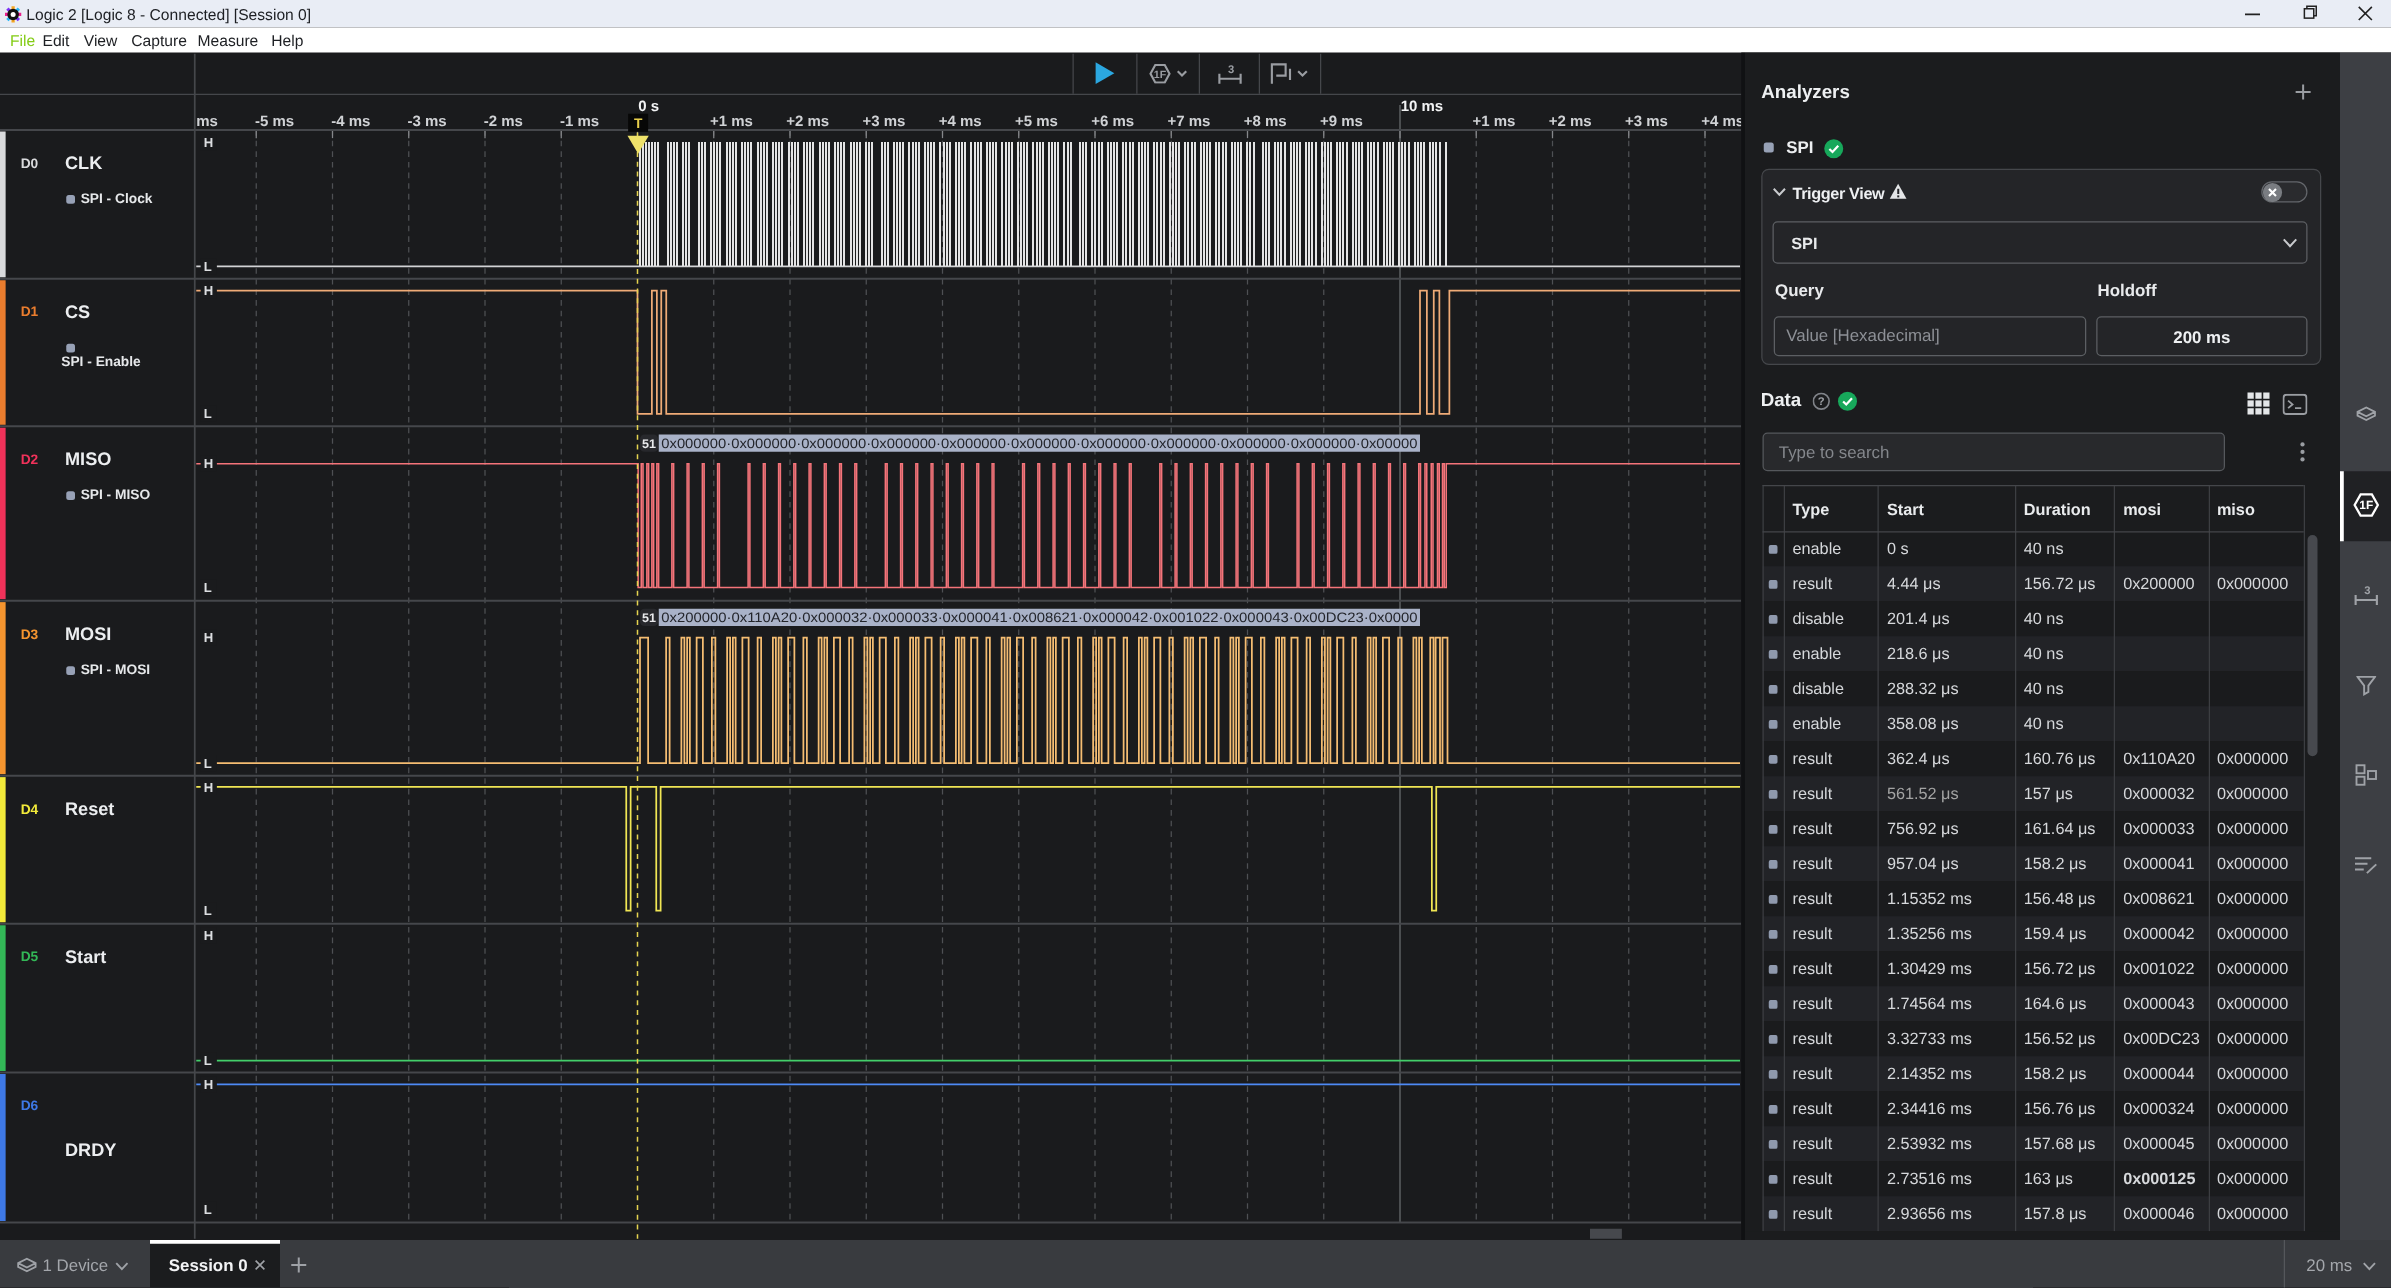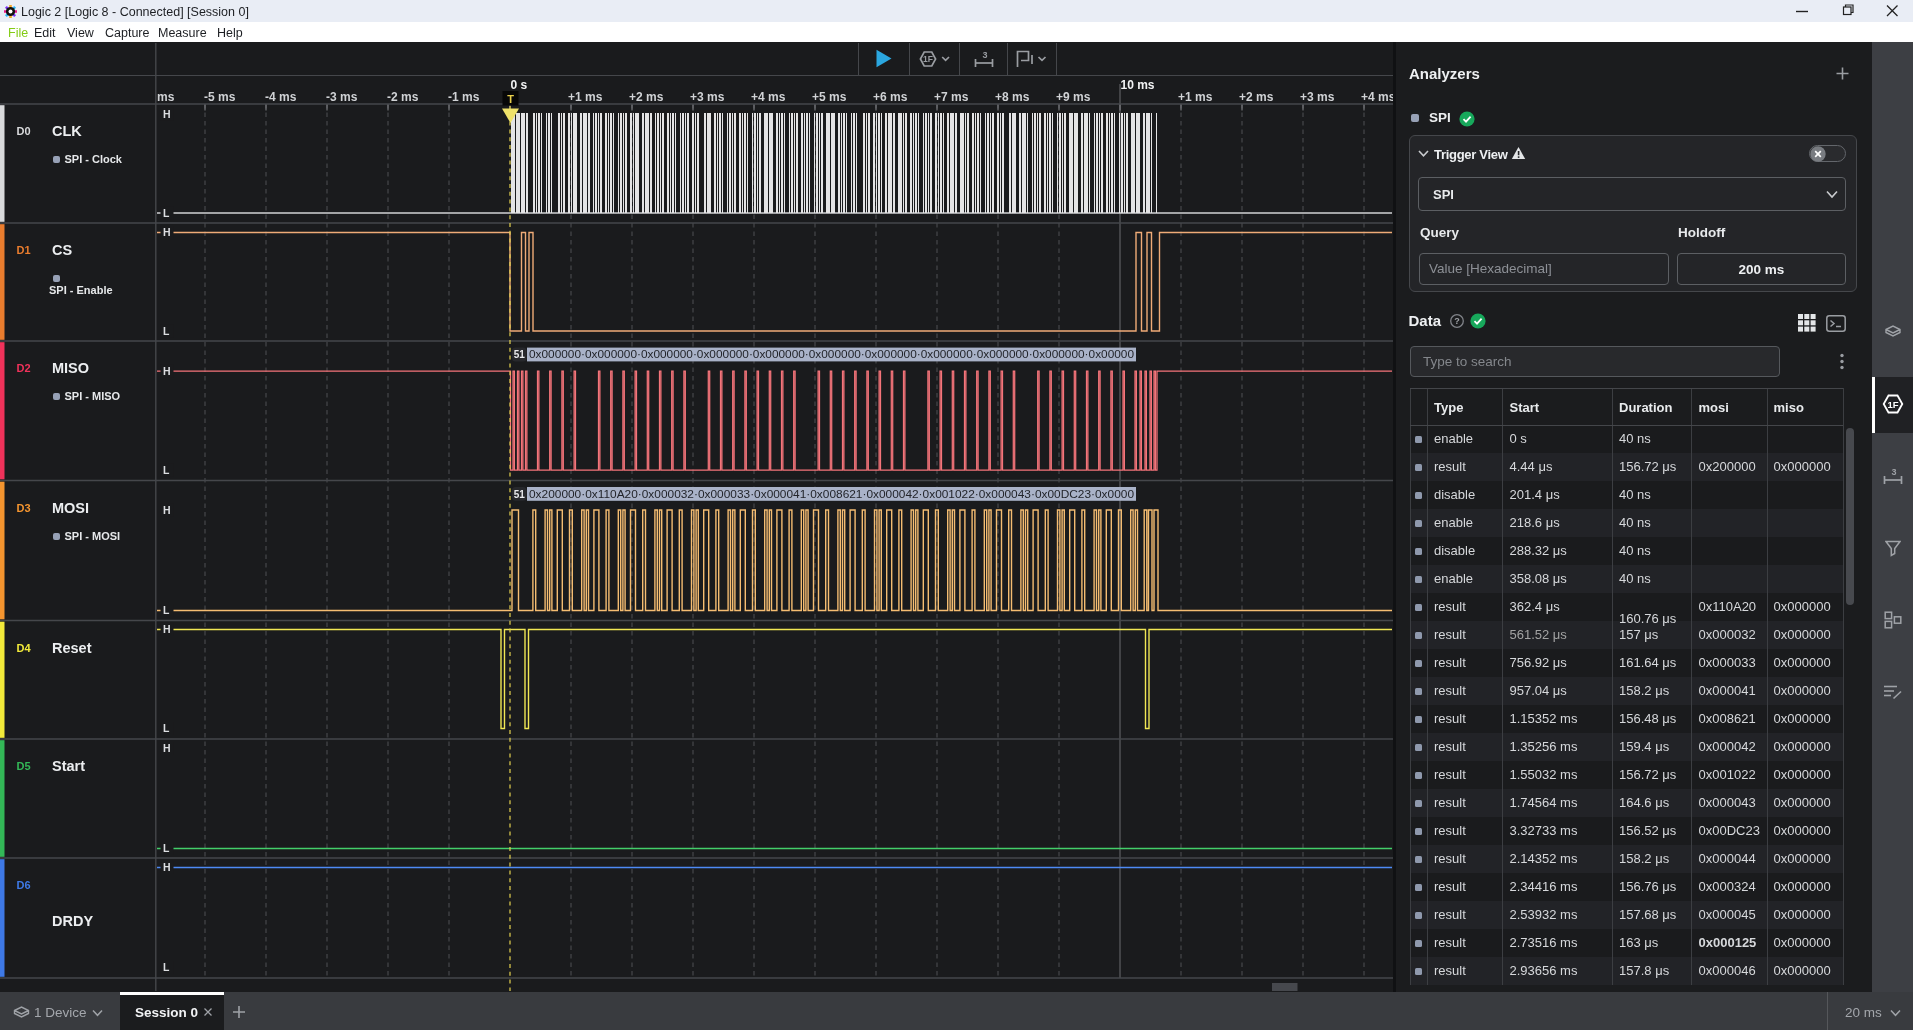--- a/index.html
+++ b/index.html
@@ -537,21 +537,21 @@
 <div style="position:absolute;left:1434px;top:544.0px;height:14px;line-height:14px;font-size:13px;color:#d6d8db;">disable</div>
 <div style="position:absolute;left:1509.5px;top:544.0px;height:14px;line-height:14px;font-size:13px;color:#d6d8db;">288.32 μs</div>
 <div style="position:absolute;left:1619px;top:544.0px;height:14px;line-height:14px;font-size:13px;color:#d6d8db;">40 ns</div>
 <div style="position:absolute;left:1415px;top:575.5px;width:7px;height:7px;border-radius:1.5px;background:#8f99ad;"></div>
 <div style="position:absolute;left:1434px;top:572.0px;height:14px;line-height:14px;font-size:13px;color:#d6d8db;">enable</div>
 <div style="position:absolute;left:1509.5px;top:572.0px;height:14px;line-height:14px;font-size:13px;color:#d6d8db;">358.08 μs</div>
 <div style="position:absolute;left:1619px;top:572.0px;height:14px;line-height:14px;font-size:13px;color:#d6d8db;">40 ns</div>
 <div style="position:absolute;left:1415px;top:603.5px;width:7px;height:7px;border-radius:1.5px;background:#8f99ad;"></div>
 <div style="position:absolute;left:1434px;top:600.0px;height:14px;line-height:14px;font-size:13px;color:#d6d8db;">result</div>
 <div style="position:absolute;left:1509.5px;top:600.0px;height:14px;line-height:14px;font-size:13px;color:#d6d8db;">362.4 μs</div>
-<div style="position:absolute;left:1619px;top:600.0px;height:14px;line-height:14px;font-size:13px;color:#d6d8db;margin-top:12px;">160.76 μs</div>
+<div style="position:absolute;left:1619px;top:600.0px;height:14px;line-height:14px;font-size:13px;color:#d6d8db;">160.76 μs</div>
 <div style="position:absolute;left:1698.5px;top:600.0px;height:14px;line-height:14px;font-size:13px;color:#d6d8db;">0x110A20</div>
 <div style="position:absolute;left:1773.5px;top:600.0px;height:14px;line-height:14px;font-size:13px;color:#d6d8db;">0x000000</div>
 <div style="position:absolute;left:1415px;top:631.5px;width:7px;height:7px;border-radius:1.5px;background:#8f99ad;"></div>
 <div style="position:absolute;left:1434px;top:628.0px;height:14px;line-height:14px;font-size:13px;color:#d6d8db;">result</div>
 <div style="position:absolute;left:1509.5px;top:628.0px;height:14px;line-height:14px;font-size:13px;color:#a3a3a3;text-align:right;">561.52 μs</div>
 <div style="position:absolute;left:1619px;top:628.0px;height:14px;line-height:14px;font-size:13px;color:#d6d8db;">157 μs</div>
 <div style="position:absolute;left:1698.5px;top:628.0px;height:14px;line-height:14px;font-size:13px;color:#d6d8db;">0x000032</div>
 <div style="position:absolute;left:1773.5px;top:628.0px;height:14px;line-height:14px;font-size:13px;color:#d6d8db;">0x000000</div>
 <div style="position:absolute;left:1415px;top:659.5px;width:7px;height:7px;border-radius:1.5px;background:#8f99ad;"></div>
 <div style="position:absolute;left:1434px;top:656.0px;height:14px;line-height:14px;font-size:13px;color:#d6d8db;">result</div>
@@ -572,21 +572,21 @@
 <div style="position:absolute;left:1698.5px;top:712.0px;height:14px;line-height:14px;font-size:13px;color:#d6d8db;">0x008621</div>
 <div style="position:absolute;left:1773.5px;top:712.0px;height:14px;line-height:14px;font-size:13px;color:#d6d8db;">0x000000</div>
 <div style="position:absolute;left:1415px;top:743.5px;width:7px;height:7px;border-radius:1.5px;background:#8f99ad;"></div>
 <div style="position:absolute;left:1434px;top:740.0px;height:14px;line-height:14px;font-size:13px;color:#d6d8db;">result</div>
 <div style="position:absolute;left:1509.5px;top:740.0px;height:14px;line-height:14px;font-size:13px;color:#d6d8db;">1.35256 ms</div>
 <div style="position:absolute;left:1619px;top:740.0px;height:14px;line-height:14px;font-size:13px;color:#d6d8db;">159.4 μs</div>
 <div style="position:absolute;left:1698.5px;top:740.0px;height:14px;line-height:14px;font-size:13px;color:#d6d8db;">0x000042</div>
 <div style="position:absolute;left:1773.5px;top:740.0px;height:14px;line-height:14px;font-size:13px;color:#d6d8db;">0x000000</div>
 <div style="position:absolute;left:1415px;top:771.5px;width:7px;height:7px;border-radius:1.5px;background:#8f99ad;"></div>
 <div style="position:absolute;left:1434px;top:768.0px;height:14px;line-height:14px;font-size:13px;color:#d6d8db;">result</div>
-<div style="position:absolute;left:1509.5px;top:768.0px;height:14px;line-height:14px;font-size:13px;color:#d6d8db;">1.55032 ms</div>
+<div style="position:absolute;left:1509.5px;top:768.0px;height:14px;line-height:14px;font-size:13px;color:#d6d8db;">1.30429 ms</div>
 <div style="position:absolute;left:1619px;top:768.0px;height:14px;line-height:14px;font-size:13px;color:#d6d8db;">156.72 μs</div>
 <div style="position:absolute;left:1698.5px;top:768.0px;height:14px;line-height:14px;font-size:13px;color:#d6d8db;">0x001022</div>
 <div style="position:absolute;left:1773.5px;top:768.0px;height:14px;line-height:14px;font-size:13px;color:#d6d8db;">0x000000</div>
 <div style="position:absolute;left:1415px;top:799.5px;width:7px;height:7px;border-radius:1.5px;background:#8f99ad;"></div>
 <div style="position:absolute;left:1434px;top:796.0px;height:14px;line-height:14px;font-size:13px;color:#d6d8db;">result</div>
 <div style="position:absolute;left:1509.5px;top:796.0px;height:14px;line-height:14px;font-size:13px;color:#d6d8db;">1.74564 ms</div>
 <div style="position:absolute;left:1619px;top:796.0px;height:14px;line-height:14px;font-size:13px;color:#d6d8db;">164.6 μs</div>
 <div style="position:absolute;left:1698.5px;top:796.0px;height:14px;line-height:14px;font-size:13px;color:#d6d8db;">0x000043</div>
 <div style="position:absolute;left:1773.5px;top:796.0px;height:14px;line-height:14px;font-size:13px;color:#d6d8db;">0x000000</div>
 <div style="position:absolute;left:1415px;top:827.5px;width:7px;height:7px;border-radius:1.5px;background:#8f99ad;"></div>

